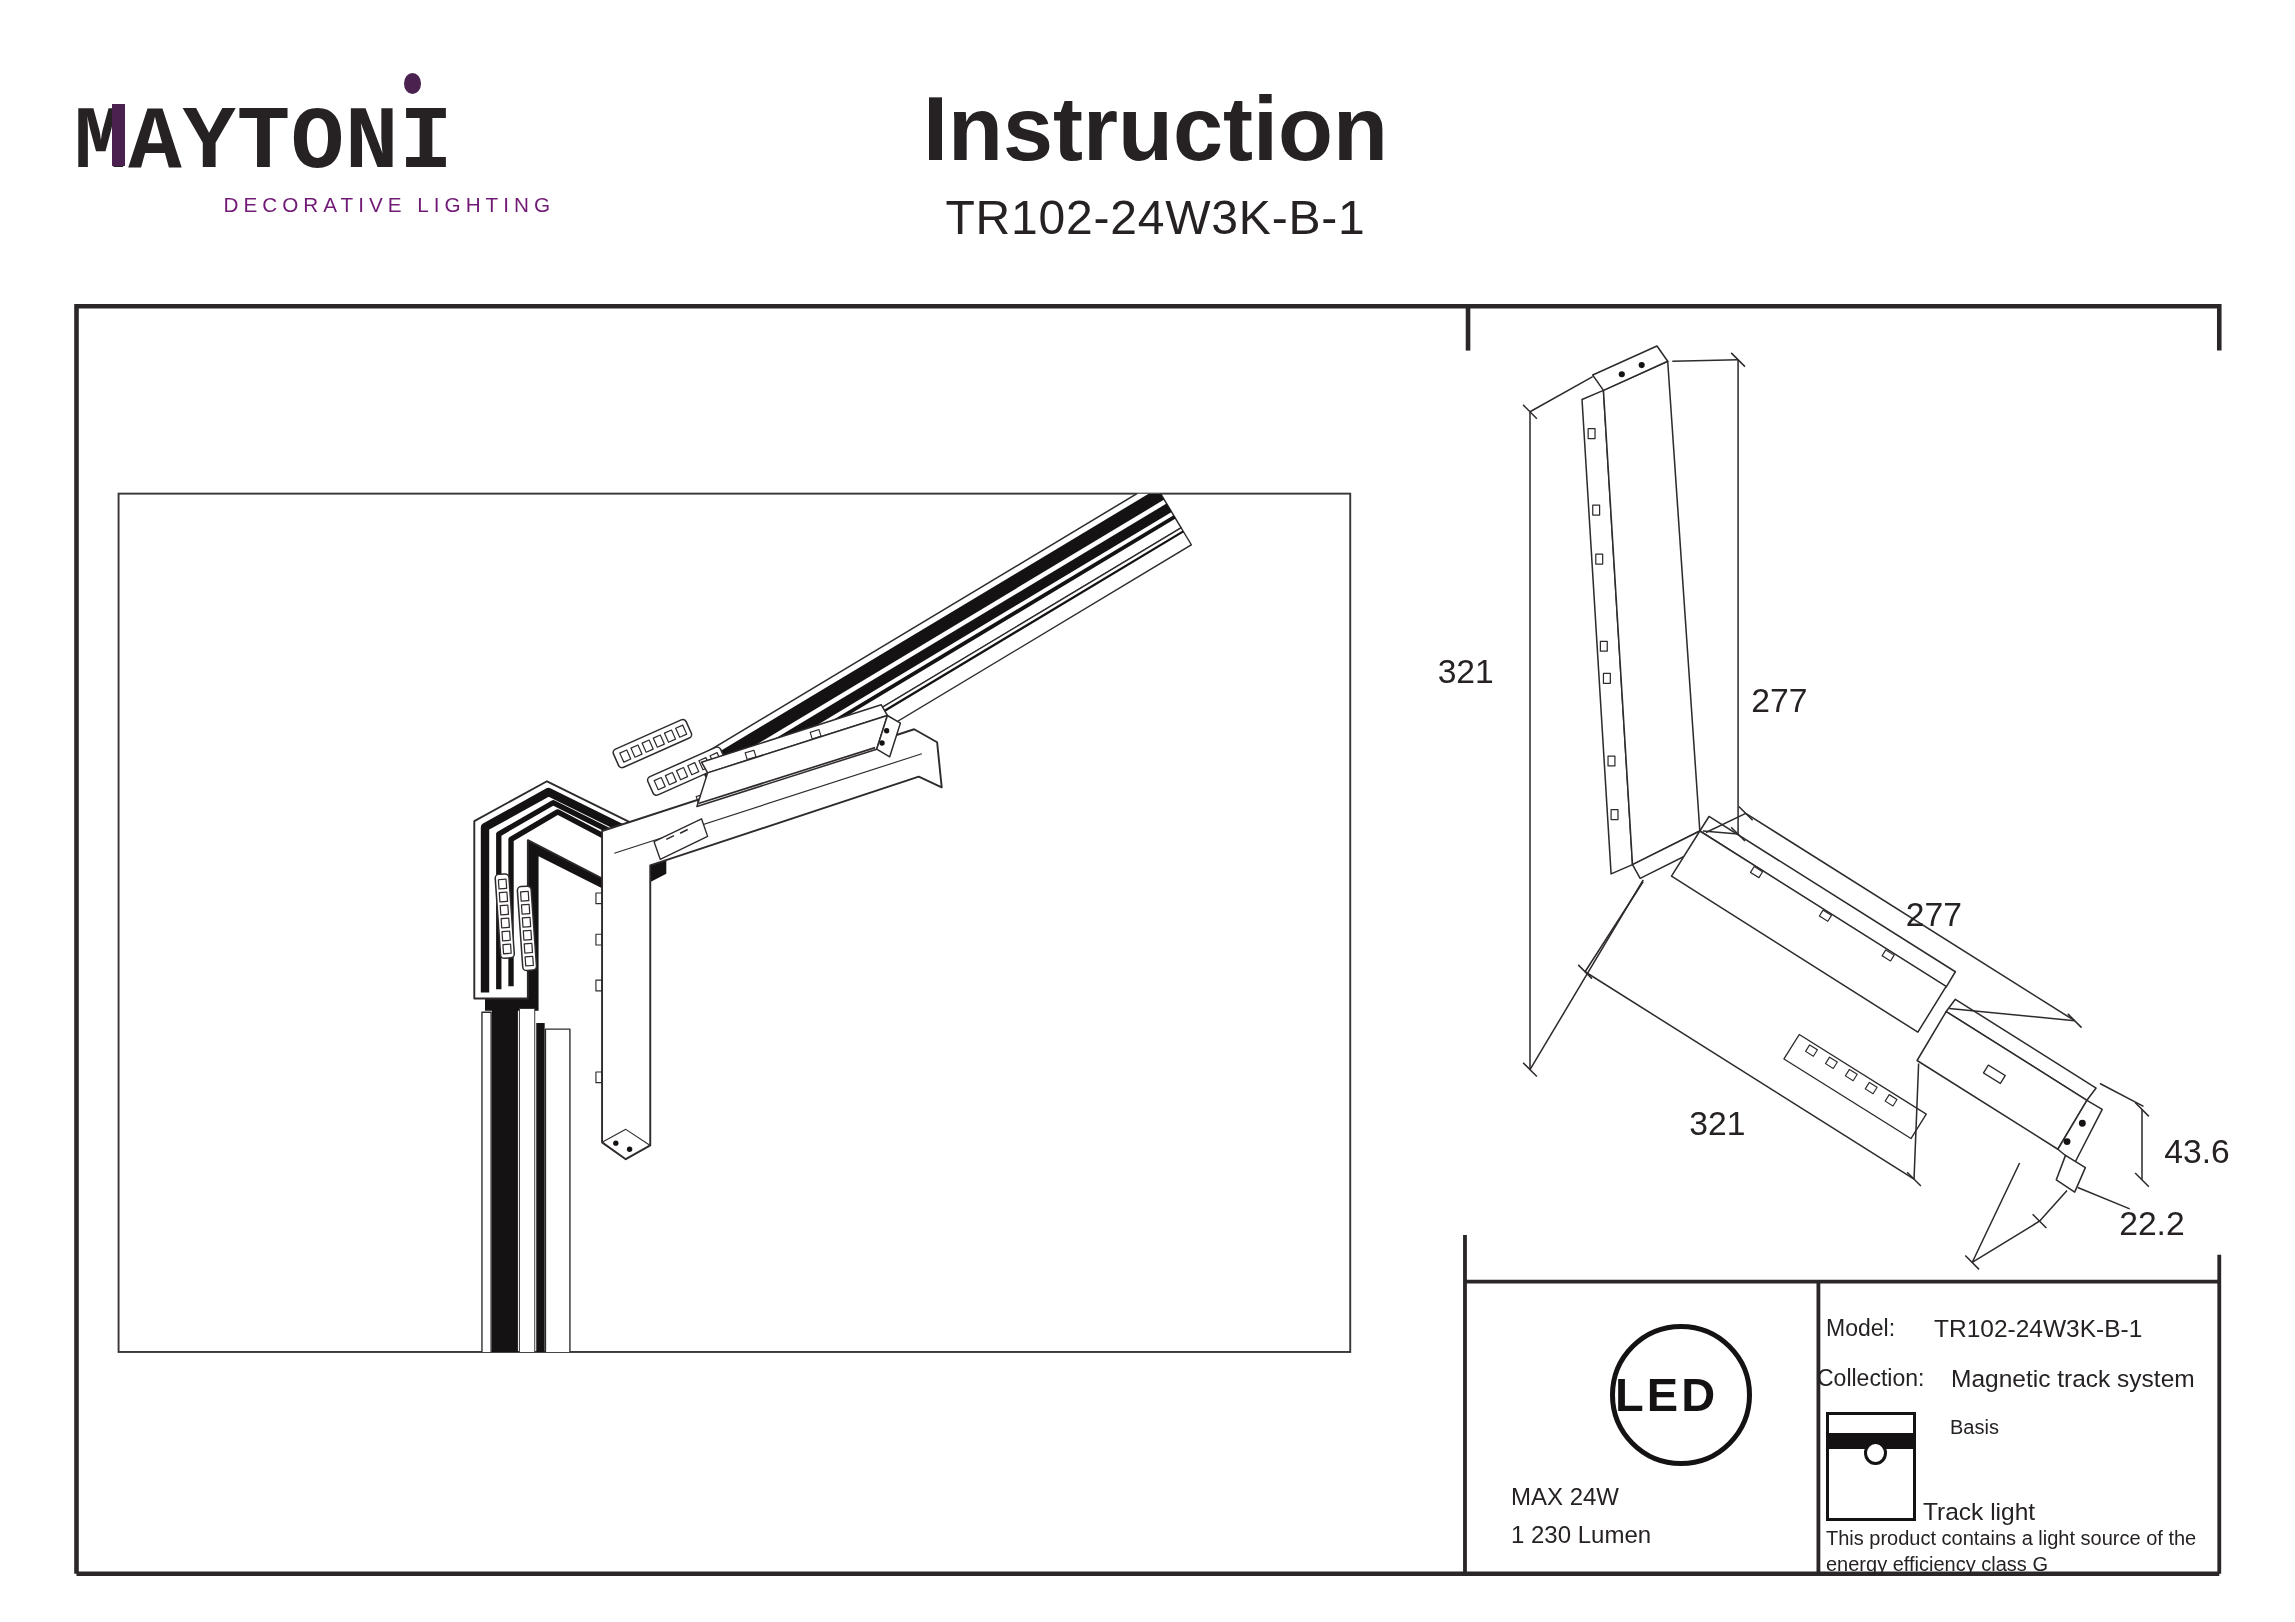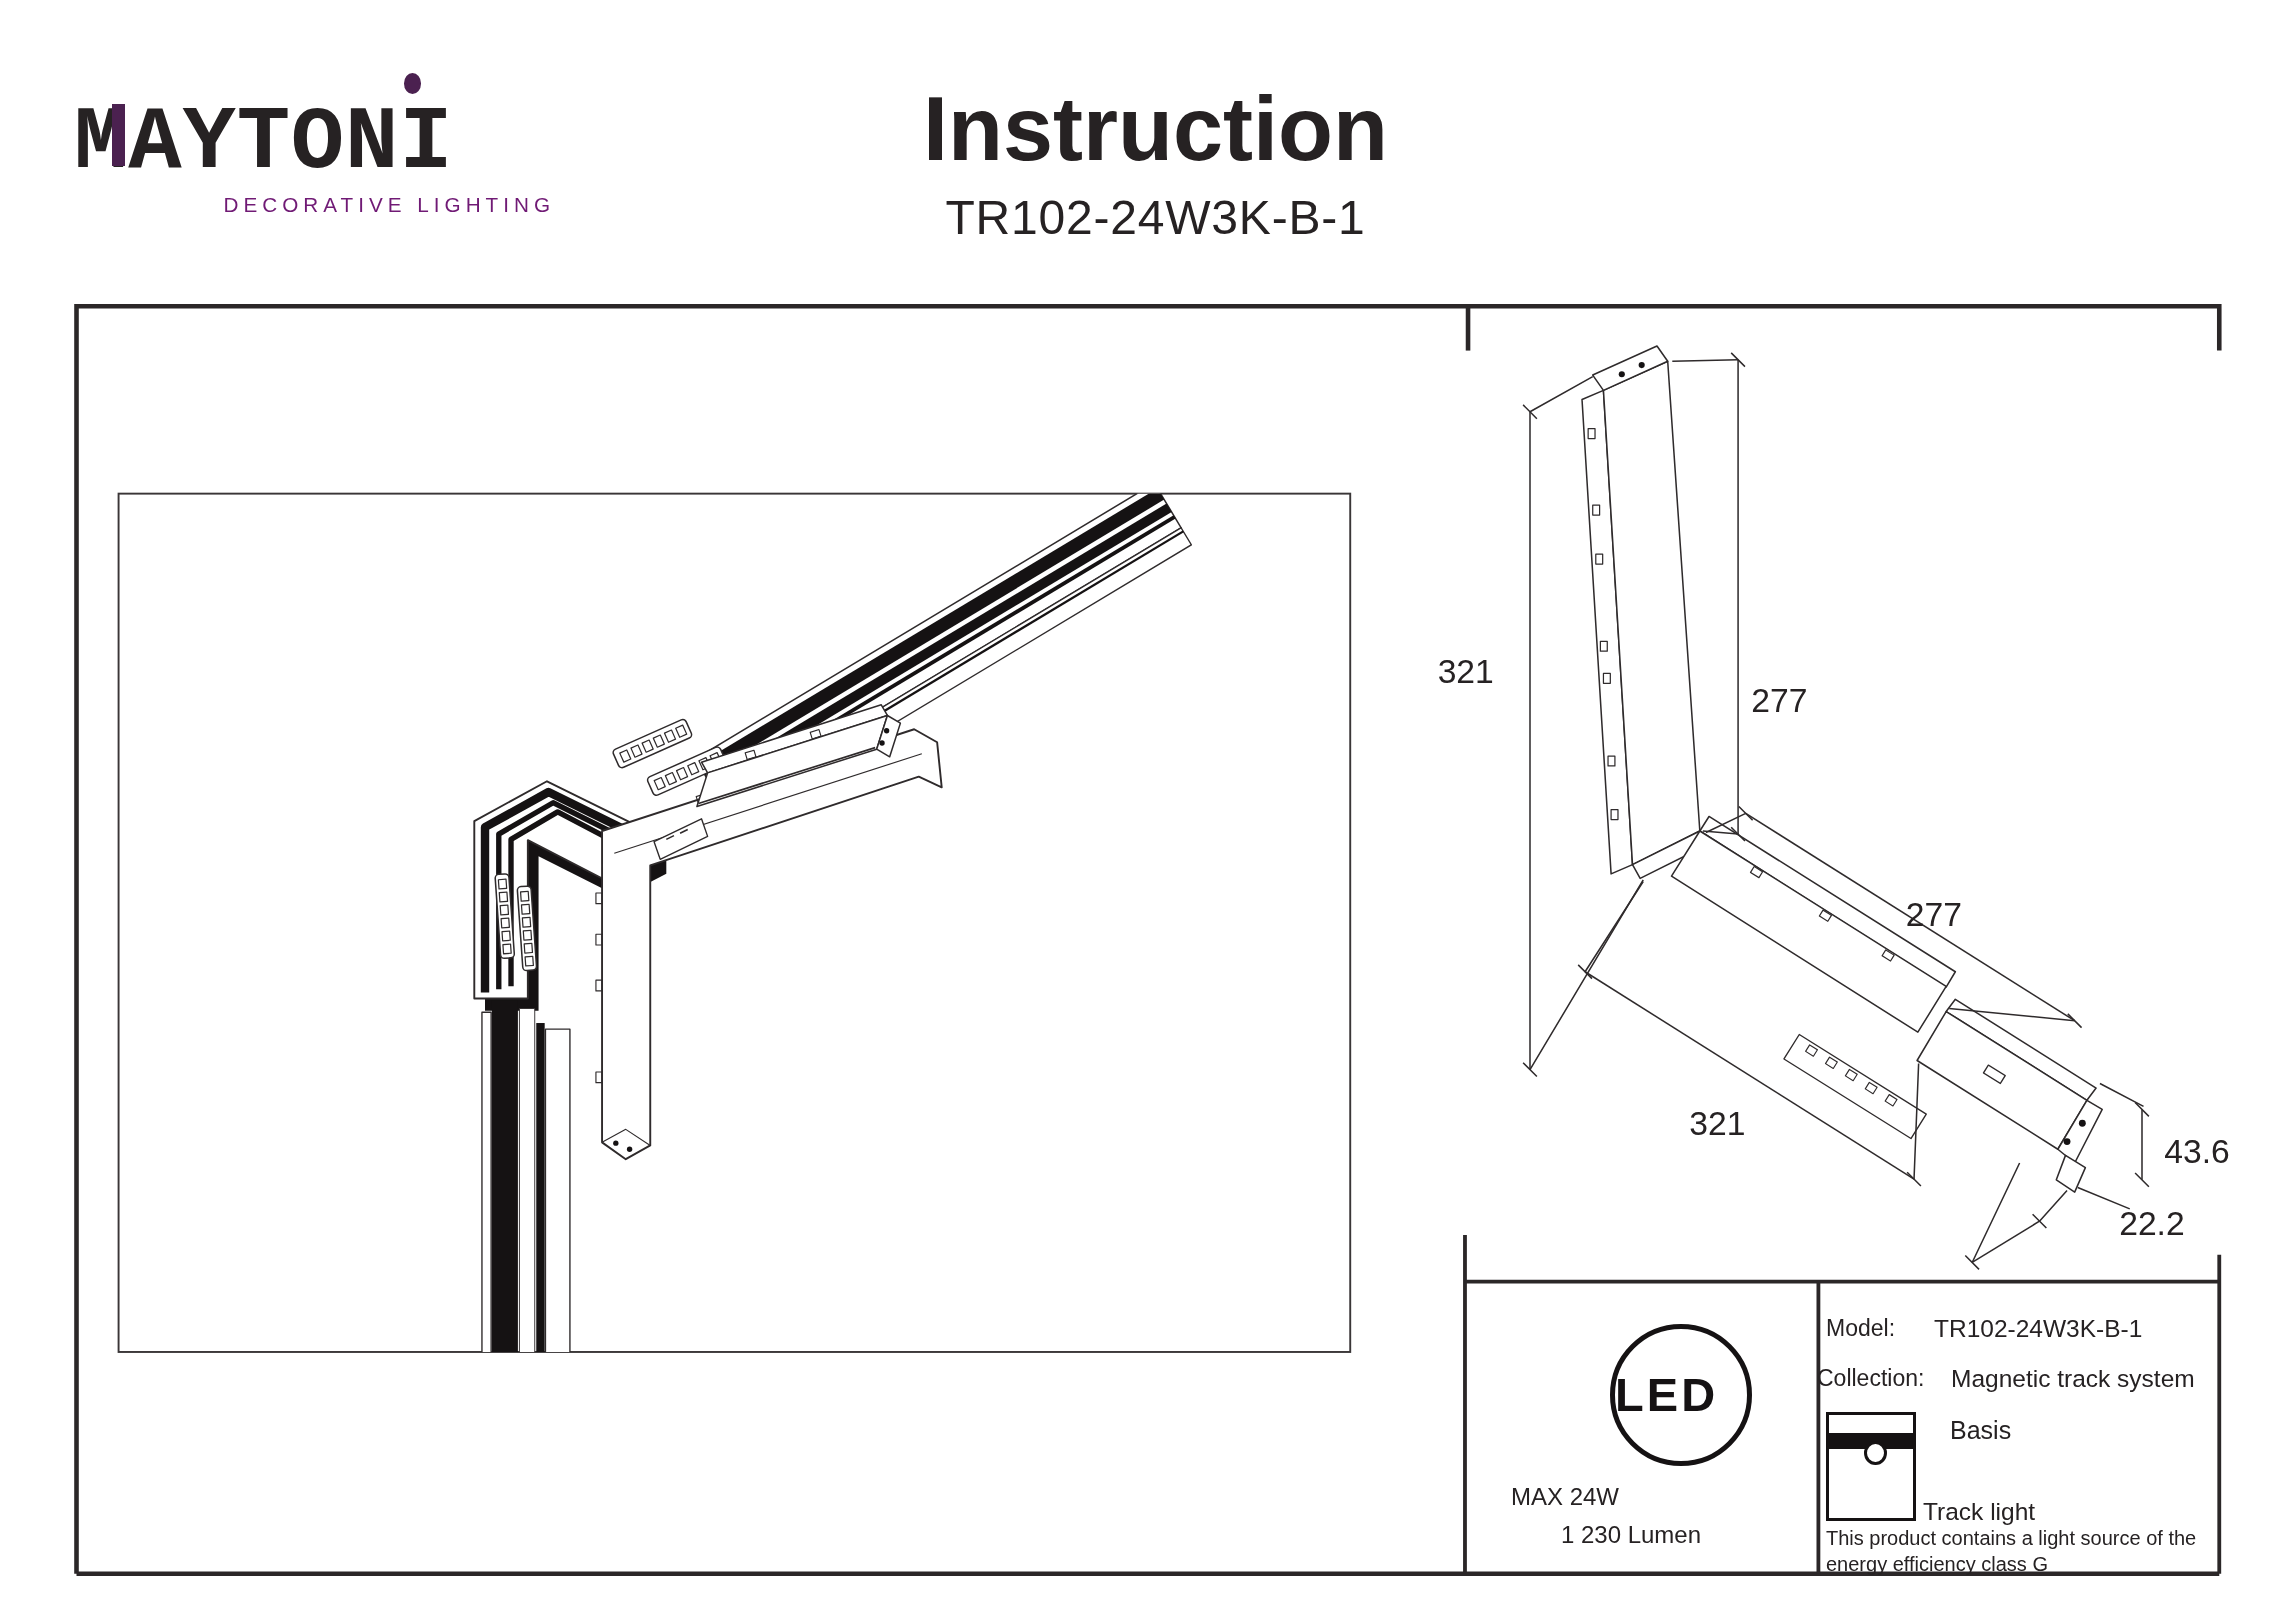--- a/index.html
+++ b/index.html
@@ -22,29 +22,29 @@
 
   
   svg{position:absolute;left:0;top:0;}
   svg text{font-family:"Liberation Sans", sans-serif;fill:#262223;}
 
   
   .led-circle{position:absolute;left:1610px;top:1324px;width:142px;height:142px;border:5.4px solid #151213;
     border-radius:50%;box-sizing:border-box;text-align:left;}
   .led-circle .led-text{font-size:47px;font-weight:700;letter-spacing:3.1px;line-height:132px;color:#151213;}
   .led-max{position:absolute;left:1511px;top:1483px;width:240px;font-size:24px;color:#262223;}
-  .led-flux{position:absolute;left:1511px;top:1521px;width:240px;text-align:center;font-size:24px;color:#262223;}
+  .led-flux{position:absolute;left:1511px;top:1521px;width:240px;text-align:left;font-size:24px;color:#262223;}
 
   
   .spec-row-label{position:absolute;font-size:23px;color:#262223;}
   .spec-row-value{position:absolute;font-size:24.5px;color:#262223;}
   .spec-icon{position:absolute;left:1826px;top:1412px;width:90px;height:109px;border:3.8px solid #151213;box-sizing:border-box;background:#fff;}
   .spec-icon .bar{position:absolute;left:-0.8px;right:-0.8px;top:18.4px;height:15.3px;background:#151213;}
   .spec-icon .knob{position:absolute;left:35px;top:26px;width:17px;height:18.4px;background:#fff;border:3.1px solid #151213;border-radius:50%;}
-  .spec-basis{position:absolute;left:1950px;top:1416px;font-size:25px;}
+  .spec-basis{position:absolute;left:1950px;top:1416px;font-size:20px;}
   .spec-tracklight{position:absolute;left:1923px;top:1498px;font-size:24.5px;}
   .spec-note{position:absolute;left:1826px;top:1526px;width:383px;font-size:20px;line-height:1.28;white-space:pre-line;}
 </style>
 </head>
 <body>
 
 <div class="brand">
   <div class="brand-word"><span class="brand-m"><span>M</span><i class="m-bar"></i></span><span>AYTON</span><span class="brand-i"><span>I</span><i class="i-dot"></i></span></div>
 </div>
 <div class="brand-tagline">DECORATIVE LIGHTING</div>

